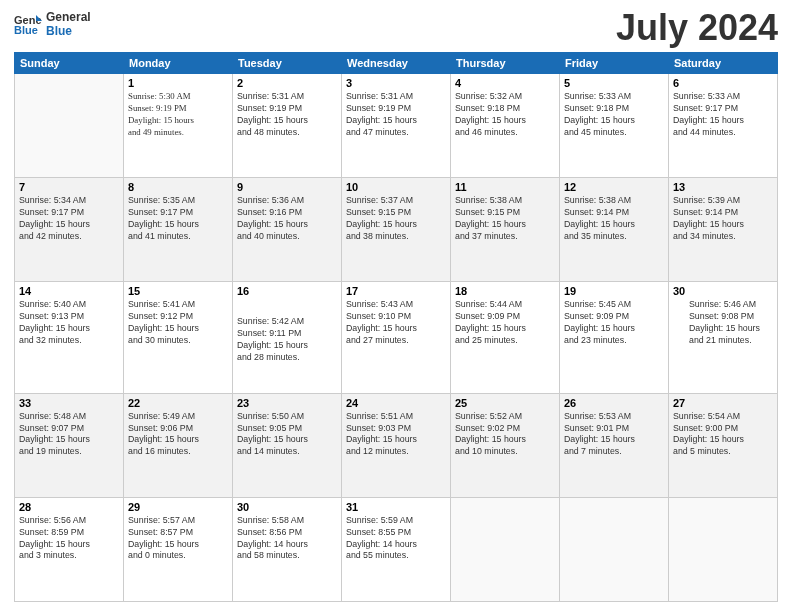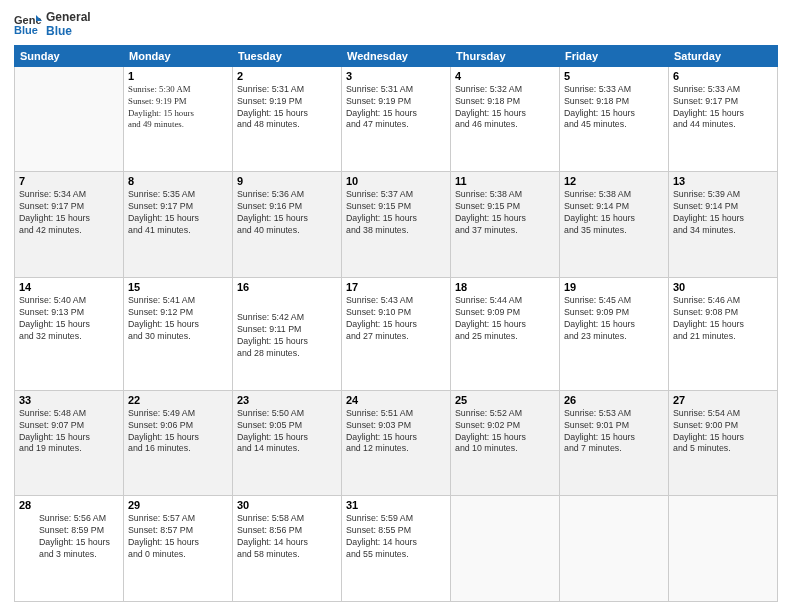--- a/index.html
+++ b/index.html
@@ -99,20 +99,21 @@
         <polygon points="22,2 28,8 22,8" fill="#1a6cb5"></polygon>
       </svg>
       <div>
         <div style="font-size:12px;font-weight:bold;color:#333;line-height:1.2">
           <span style="color:#333">General</span><br>
           <span style="color:#1a6cb5">Blue</span>
         </div>
       </div>
     </div>
     <div class="title-block">
+      <div class="month-title">July 2024</div>
     </div>
   </div>
 
   <table class="calendar">
     <thead>
       <tr>
         <th>Sunday</th>
         <th>Monday</th>
         <th>Tuesday</th>
         <th>Wednesday</th>
@@ -256,21 +257,21 @@
           </td>
           <td>
             <div class="cell-day">19</div>
             <div class="cell-info" style="white-space: pre-line;">Sunrise: 5:45 AM
 Sunset: 9:09 PM
 Daylight: 15 hours
 and 23 minutes.</div>
           </td>
           <td>
             <div class="cell-day">30</div>
-            <div class="cell-info" style="white-space: pre-line;">Sunrise: 5:46 AM
+            <div class="cell-info" style="white-space: pre-line; margin-left: 16px;">Sunrise: 5:46 AM
 Sunset: 9:08 PM
 Daylight: 15 hours
 and 21 minutes.</div>
           </td>
         </tr>
         <tr class="row-shaded">
           <td>
             <div class="cell-day">33</div>
             <div class="cell-info" style="white-space: pre-line;">Sunrise: 5:48 AM
 Sunset: 9:07 PM
@@ -316,21 +317,21 @@
             <div class="cell-day">27</div>
             <div class="cell-info" style="white-space: pre-line;">Sunrise: 5:54 AM
 Sunset: 9:00 PM
 Daylight: 15 hours
 and 5 minutes.</div>
           </td>
         </tr>
         <tr>
           <td>
             <div class="cell-day">28</div>
-            <div class="cell-info" style="white-space: pre-line; margin-left: 20px;">Sunrise: 5:56 AM
+            <div class="cell-info" style="white-space: pre-line;">Sunrise: 5:56 AM
 Sunset: 8:59 PM
 Daylight: 15 hours
 and 3 minutes.</div>
           </td>
           <td>
             <div class="cell-day">29</div>
             <div class="cell-info" style="white-space: pre-line;">Sunrise: 5:57 AM
 Sunset: 8:57 PM
 Daylight: 15 hours
 and 0 minutes.</div>

